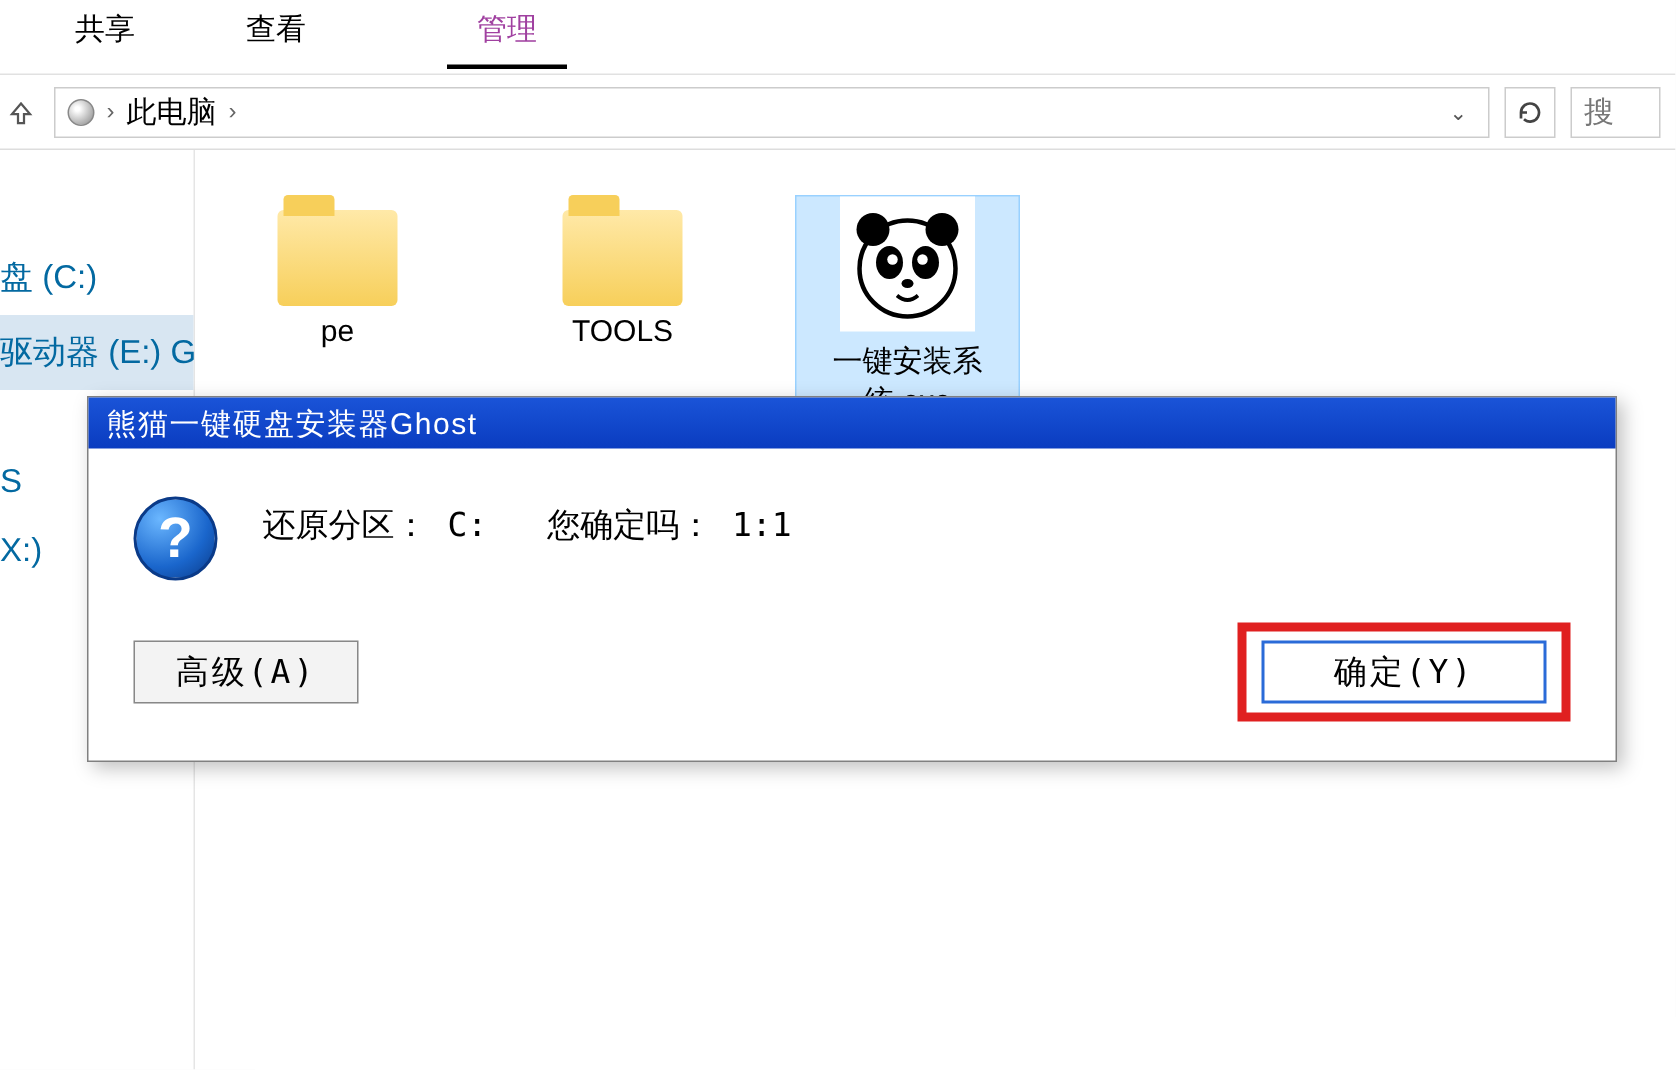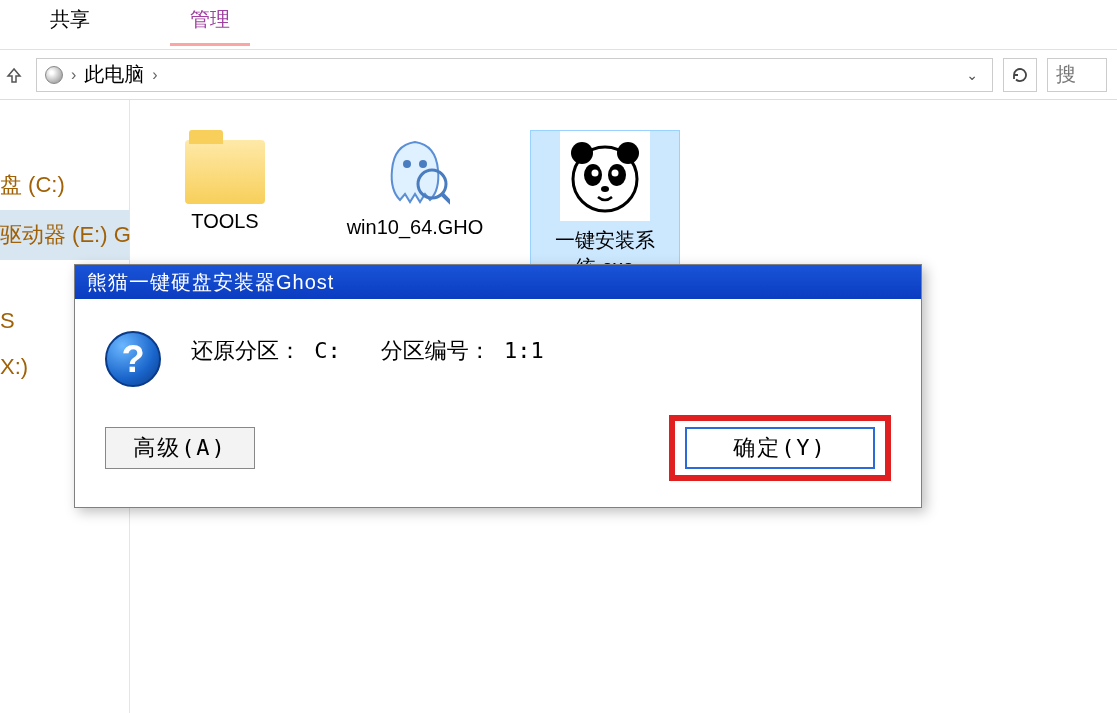--- a/index.html
+++ b/index.html
@@ -14,30 +14,30 @@
     }
 
     
     .ribbon {
       height: 50px;
       background: #fff;
       border-bottom: 1px solid #e1e1e1;
       display: flex;
       align-items: flex-start;
       padding-left: 30px;
-      gap: 20px;
+      gap: 34px;
     }
     .ribbon-tab {
       font-size: 20px;
       padding: 6px 20px 10px 20px;
       color: #000;
     }
     .ribbon-tab.manage {
       color: #a040a0;
-      border-bottom: 3px solid #fca5a5;
+      border-bottom: 3px solid #000000;
       margin-left: 40px;
     }
 
     
     .address-row {
       height: 50px;
       display: flex;
       align-items: center;
       padding: 6px 10px 6px 0;
       gap: 10px;
@@ -94,21 +94,21 @@
     .content-area {
       display: flex;
       height: calc(100% - 100px);
       background: #fff;
     }
     .sidebar {
       width: 130px;
       border-right: 1px solid #e5e5e5;
       padding-top: 60px;
       font-size: 22px;
-      color: #a16207;
+      color: #0369a1;
     }
     .sidebar-item {
       padding: 10px 0 10px 0;
       white-space: nowrap;
     }
     .sidebar-item.selected {
       background: #d8e6f2;
     }
     .sidebar-spacer { height: 38px; }
 
@@ -157,22 +157,22 @@
     .gho-icon svg { width:70px;height:80px; }
     .panda-icon {
       width:90px;height:90px;
       background:#fff;
       display:flex;align-items:center;justify-content:center;
     }
 
     
     .dialog {
       position:absolute;
-      left:74px; top:264px;
-      width:848px;
+      left:58px; top:264px;
+      width:1020px;
       border:1px solid #808080;
       background:#fff;
       box-shadow: 4px 4px 12px rgba(0,0,0,0.25);
     }
     .dialog-title {
       height:34px;
       background: linear-gradient(#1a54d8, #0a3cc0);
       color:#fff;
       font-size:20px;
       display:flex;align-items:center;
@@ -227,20 +227,21 @@
       padding:6px 10px;
       display:inline-flex;
       justify-content:flex-end;
     }
   </style>
 </head>
 <body>
 
 <div class="ribbon">
   <div class="ribbon-tab">共享</div>
+  <div class="ribbon-tab">查看</div>
   <div class="ribbon-tab manage">管理</div>
 </div>
 
 <div class="address-row">
   <div class="nav-arrow">
     <svg width="18" height="18" viewBox="0 0 18 18">
         <path d="M9 3 L3 10 H7 V16 H11 V10 H15 Z" fill="none" stroke="#555" stroke-width="1.5"></path>
       </svg>
   </div>
   <div class="breadcrumb-box">
@@ -265,33 +266,25 @@
     <div class="sidebar-item">盘 (C:)</div>
     <div class="sidebar-item selected">驱动器 (E:) G</div>
     <div class="sidebar-spacer"></div>
     <div class="sidebar-item">S</div>
     <div class="sidebar-item">X:)</div>
   </div>
 
   <div class="file-grid">
     <div class="file-item">
       <div class="folder-icon"></div>
+      <span>pe</span>
+    </div>
+    <div class="file-item">
+      <div class="folder-icon"></div>
       <span>TOOLS</span>
-    </div>
-    <div class="file-item">
-      <div class="gho-icon">
-        <svg viewBox="0 0 70 80">
-          <path d="M20 70 Q10 60 12 40 Q14 15 35 12 Q56 15 58 40 Q60 60 50 70 L45 64 L40 72 L35 64 L30 72 L25 64 Z" fill="#dff0ff" stroke="#5a8fd6" stroke-width="2"></path>
-          <circle cx="27" cy="34" r="4" fill="#4a7cc0"></circle>
-          <circle cx="43" cy="34" r="4" fill="#4a7cc0"></circle>
-          <circle cx="52" cy="54" r="14" fill="none" stroke="#4a7cc0" stroke-width="3"></circle>
-          <line x1="62" y1="64" x2="72" y2="74" stroke="#4a7cc0" stroke-width="4"></line>
-        </svg>
-      </div>
-      <span>win10_64.GHO</span>
     </div>
     <div class="file-item selected">
       <div class="panda-icon">
         <svg viewBox="0 0 90 90">
           <circle cx="45" cy="48" r="32" fill="#fff" stroke="#000" stroke-width="3"></circle>
           <circle cx="22" cy="22" r="11" fill="#000"></circle>
           <circle cx="68" cy="22" r="11" fill="#000"></circle>
           <ellipse cx="33" cy="44" rx="9" ry="11" fill="#000"></ellipse>
           <ellipse cx="57" cy="44" rx="9" ry="11" fill="#000"></ellipse>
           <circle cx="35" cy="42" r="3.5" fill="#fff"></circle>
@@ -305,21 +298,21 @@
   </div>
 </div>
 
 <div class="dialog">
   <div class="dialog-title">熊猫一键硬盘安装器Ghost</div>
   <div class="dialog-body">
     <div class="q-icon">?</div>
     <div class="dialog-text">
       <div class="row">
         <span><span>还原分区：</span> <span>C:</span></span>
-        <span><span>分区编号：</span> <span>1:1</span></span>
+        <span><span>您确定吗：</span> <span>1:1</span></span>
       </div>
     </div>
   </div>
   <div class="dialog-buttons">
     <div class="dlg-btn">高级(A)</div>
     <div style="flex:1"></div>
     <div class="highlight-box">
       <div class="dlg-btn ok">确定(Y)</div>
     </div>
   </div>

